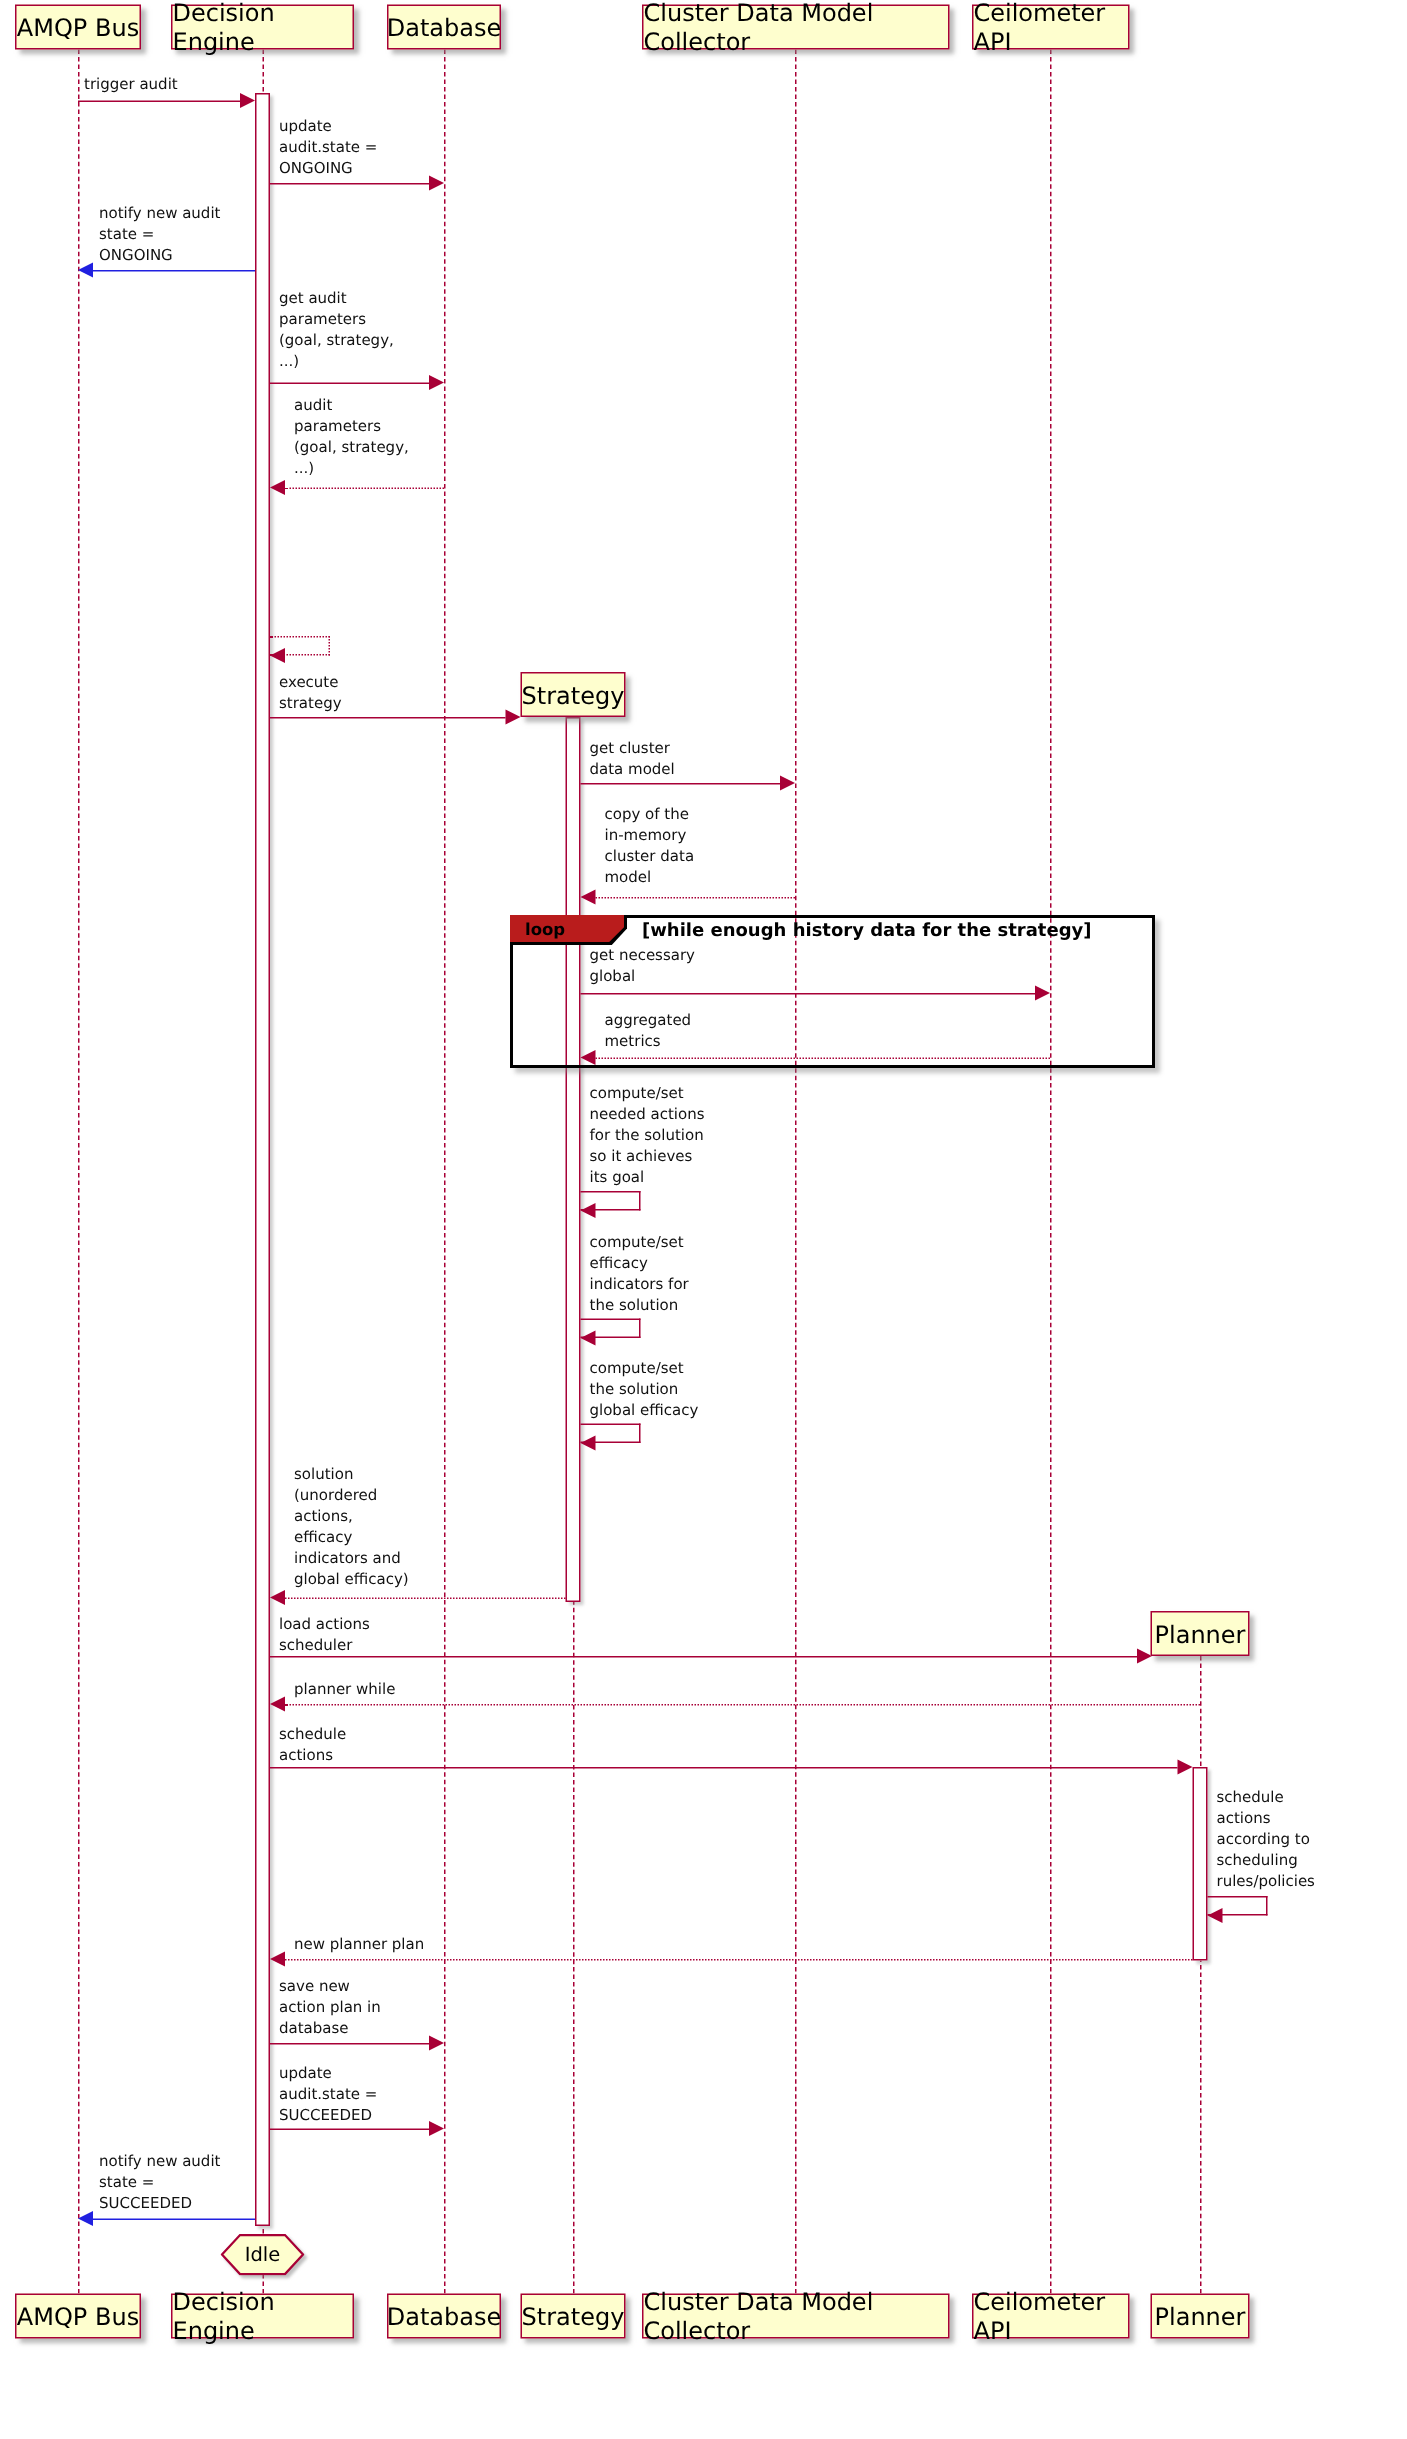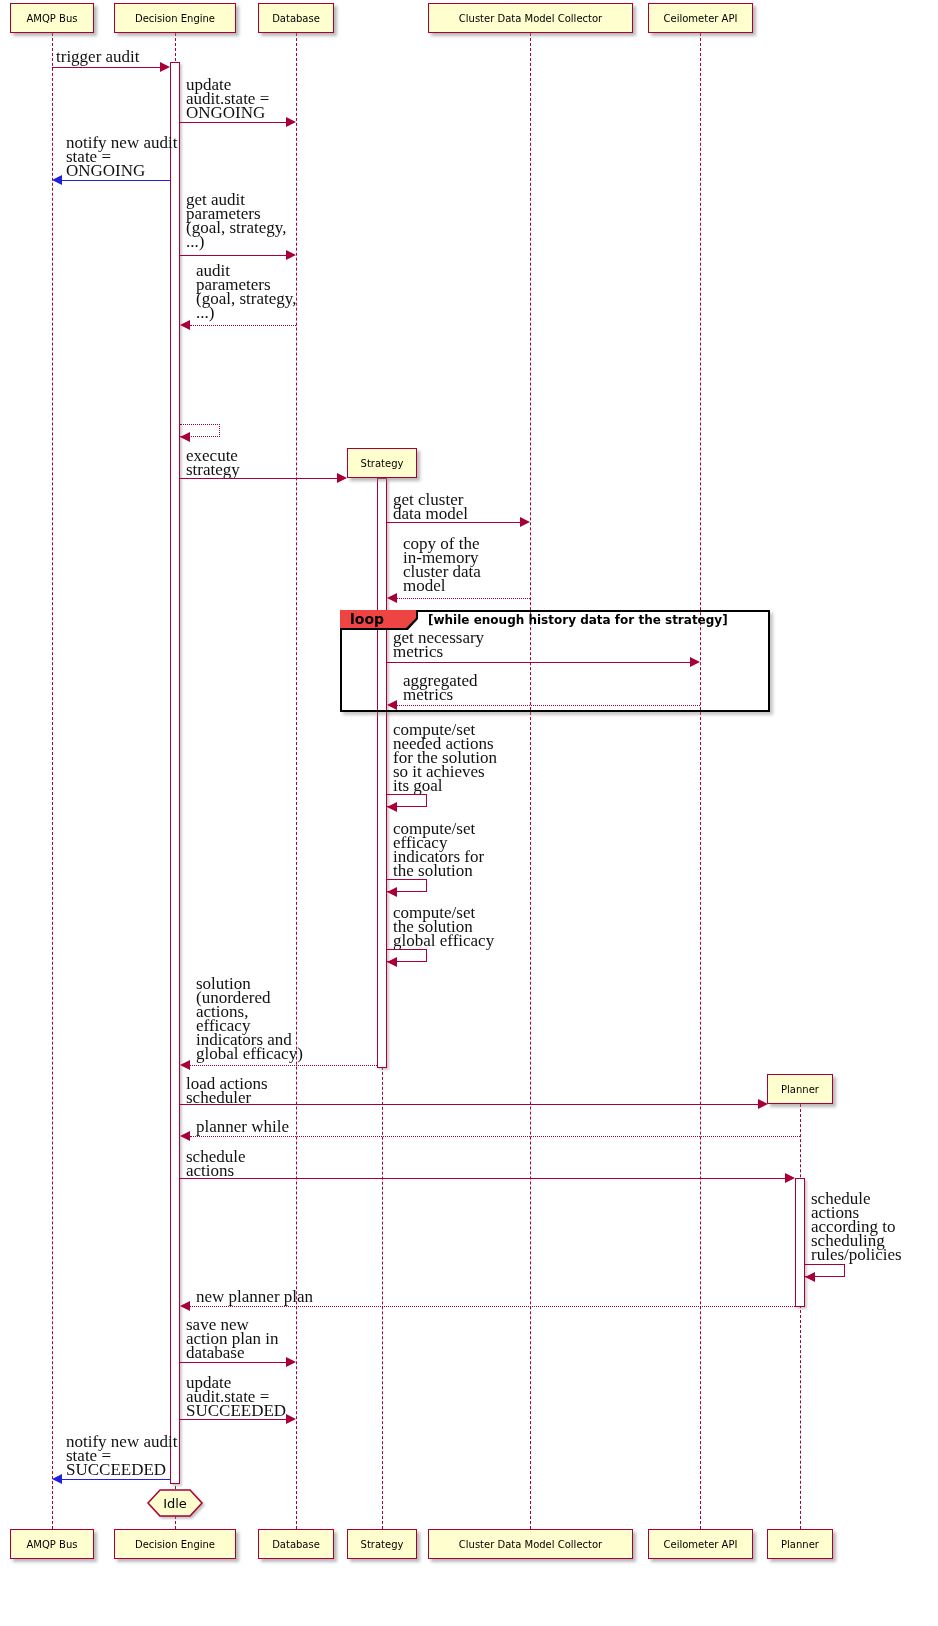--- a/index.html
+++ b/index.html
@@ -1,40 +1,40 @@
 <!DOCTYPE html>
 <html style="--accent: #A80036; --participant_fill: #FEFECE; --notify_color: #2020E0; --frame_border: #000000; --background: #FFFFFF;"><head>
 <meta charset="utf-8">
 <style>
   * { margin:0; padding:0; box-sizing:border-box; }
   html,body { background:#fff; font-family:"DejaVu Sans", sans-serif; }
   #diagram { position:relative; width:938px; height:1626px; background:var(--background,#fff); overflow:hidden; }
 
   .p-box { position:absolute; height:30px; background:var(--participant_fill,#FEFECE);
            border:1.5px solid var(--accent,#A80036); box-shadow:3px 3px 3px rgba(130,130,130,.55);
-           display:flex; align-items:center; justify-content:center; font-size:10px; color:#000; }
+           display:flex; align-items:center; justify-content:center; font-size:16px; color:#000; }
   .lifeline { position:absolute; width:0; border-left:1px dashed var(--accent,#A80036); }
   .activation { position:absolute; width:10px; background:#fff; border:1px solid var(--accent,#A80036);
                 box-shadow:2px 2px 2px rgba(130,130,130,.4); }
-  .msg { position:absolute; font-size:17px; line-height:14px; white-space:pre-line; color:#111;font-family:Liberation Serif, serif; }
+  .msg { position:absolute; font-size:10px; line-height:14px; white-space:pre-line; color:#111; }
   .line { position:absolute; height:0; border-top:1px solid var(--accent,#A80036); }
   .line.dotted { border-top-style:dotted; }
   .line.blue { border-top-color:var(--notify_color,#2020E0); }
   .ah-r,.ah-l { position:absolute; width:0; height:0; border-top:5px solid transparent; border-bottom:5px solid transparent; }
   .ah-r { border-left:10px solid var(--accent,#A80036); }
   .ah-l { border-right:10px solid var(--accent,#A80036); }
   .ah-l.blue { border-right-color:var(--notify_color,#2020E0); }
   .self { position:absolute; width:40px; height:13px; border:1px solid var(--accent,#A80036); border-left:none; }
   .self.dotted { border-style:dotted; border-left:none; }
   .loop-frame { position:absolute; border:2px solid var(--frame_border,#000); box-shadow:3px 3px 3px rgba(130,130,130,.45); }
   .loop-header { position:absolute; width:78px; height:20px; background:var(--frame_border,#000);
                  clip-path:polygon(0 0,100% 0,100% 45%,87% 100%,0 100%); }
-  .loop-header-inner { position:absolute; left:0; top:0; right:2px; bottom:2px; background:#ef4444;
+  .loop-header-inner { position:absolute; left:0; top:0; right:2px; bottom:2px; background:#b91c1c;
                  clip-path:polygon(0 0,100% 0,100% 45%,87% 100%,0 100%);
-                 display:flex; align-items:center; padding-left:10px; font-weight:bold; font-size:14px; color:#000; }
+                 display:flex; align-items:center; padding-left:10px; font-weight:bold; font-size:11px; color:#000; }
   .loop-cond { position:absolute; font-size:12px; font-weight:bold; color:#000; }
   .hex-label { position:absolute; font-size:13px; color:#000; display:flex; align-items:center; justify-content:center; }
 </style>
 </head>
 <body>
 
 <div id="diagram">
 
   <div class="lifeline" style="left:52px;top:33px;height:1496px"></div>
   <div class="lifeline" style="left:175px;top:33px;height:1496px"></div>
@@ -98,21 +98,21 @@
   <div class="ah-r" style="left:520px;top:517px"></div>
 
   <div class="msg" style="left:403px;top:537px">copy of the
 in-memory
 cluster data
 model</div>
   <div class="line dotted" style="left:397px;top:598px;width:133px"></div>
   <div class="ah-l" style="left:387px;top:593px"></div>
 
   <div class="msg" style="left:393px;top:631px">get necessary
-metrics</div>
+global</div>
   <div class="line" style="left:387px;top:662px;width:303px"></div>
   <div class="ah-r" style="left:690px;top:657px"></div>
 
   <div class="msg" style="left:403px;top:674px">aggregated
 metrics</div>
   <div class="line dotted" style="left:397px;top:705px;width:303px"></div>
   <div class="ah-l" style="left:387px;top:700px"></div>
 
   <div class="msg" style="left:393px;top:723px">compute/set
 needed actions

